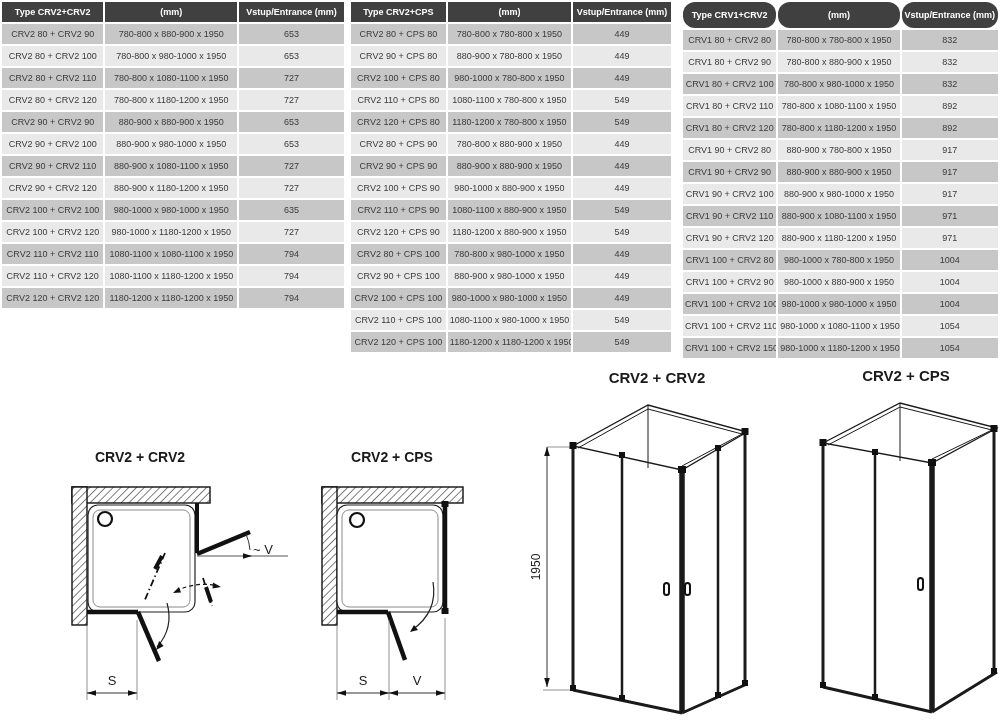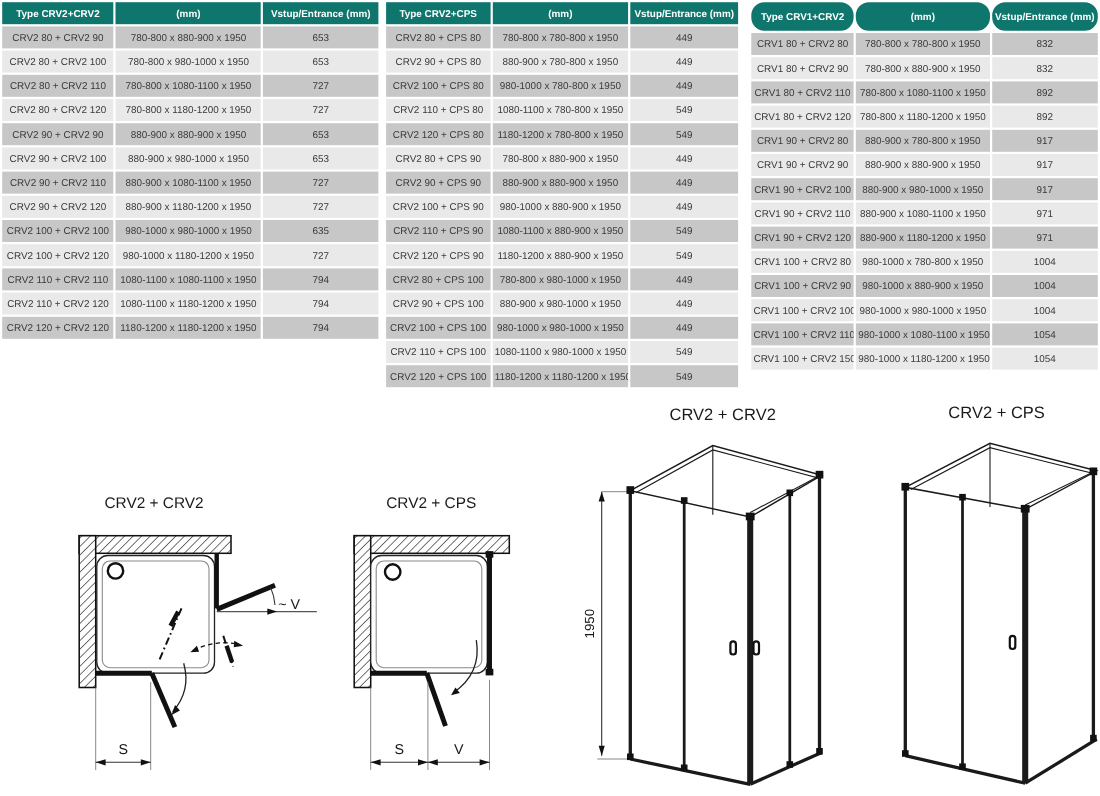--- a/index.html
+++ b/index.html
@@ -5,29 +5,29 @@
   html,body{margin:0;padding:0;background:#fff;}
   .page{position:relative;width:1000px;height:724px;background:#fff;overflow:hidden;
         font-family:"Liberation Sans",sans-serif;}
   
   table.spec{position:absolute;top:0;border-collapse:separate;border-spacing:2px;
              table-layout:fixed;background:#fff;}
   #t1{left:0;width:346px;}
   #t2{left:349px;width:324px;}
   #t3{left:681px;width:319px;}
   table.spec col.c1{width:30%;} table.spec col.c2{width:39%;} table.spec col.c3{width:31%;}
-  table.spec th{background:#0f766e;color:#fff;font-size:9px;font-weight:bold;
+  table.spec th{background:#404040;color:#fff;font-size:9px;font-weight:bold;
                 height:20px;padding:0 2px;text-align:center;line-height:1.15;}
   #t3 th{height:26px;border-radius:12px;}
   table.spec td{font-size:9px;color:#3a3a3a;height:20px;padding:0 2px;text-align:center;
                 white-space:nowrap;overflow:hidden;}
   table.spec tbody tr:nth-child(odd) td{background:#c7c7c7;}
   table.spec tbody tr:nth-child(even) td{background:#e9e9e9;}
   
-  .dia-title{position:absolute;text-align:center;color:#1a1a1a;font-weight:normal;}
+  .dia-title{position:absolute;text-align:center;color:#1a1a1a;font-weight:bold;}
   #plan1-title{left:60px;width:160px;top:449px;font-size:14px;}
   #plan2-title{left:312px;width:160px;top:449px;font-size:14px;}
   #iso1-title{left:577px;width:160px;top:369px;font-size:15px;}
   #iso2-title{left:826px;width:160px;top:367px;font-size:15px;}
   .dia{position:absolute;}
   #plan1{left:60px;top:470px;}
   #plan2{left:310px;top:470px;}
   #iso1{left:530px;top:390px;}
   #iso2{left:795px;top:390px;}
   svg text{font-family:"Liberation Sans",sans-serif;fill:#1a1a1a;}
@@ -229,20 +229,25 @@
           <td>CRV1 80 + CRV2 80</td>
           <td>780-800 x 780-800 x 1950</td>
           <td>832</td>
         </tr>
         <tr>
           <td>CRV1 80 + CRV2 90</td>
           <td>780-800 x 880-900 x 1950</td>
           <td>832</td>
         </tr>
         <tr>
+          <td>CRV1 80 + CRV2 100</td>
+          <td>780-800 x 980-1000 x 1950</td>
+          <td>832</td>
+        </tr>
+        <tr>
           <td>CRV1 80 + CRV2 110</td>
           <td>780-800 x 1080-1100 x 1950</td>
           <td>892</td>
         </tr>
         <tr>
           <td>CRV1 80 + CRV2 120</td>
           <td>780-800 x 1180-1200 x 1950</td>
           <td>892</td>
         </tr>
         <tr>

